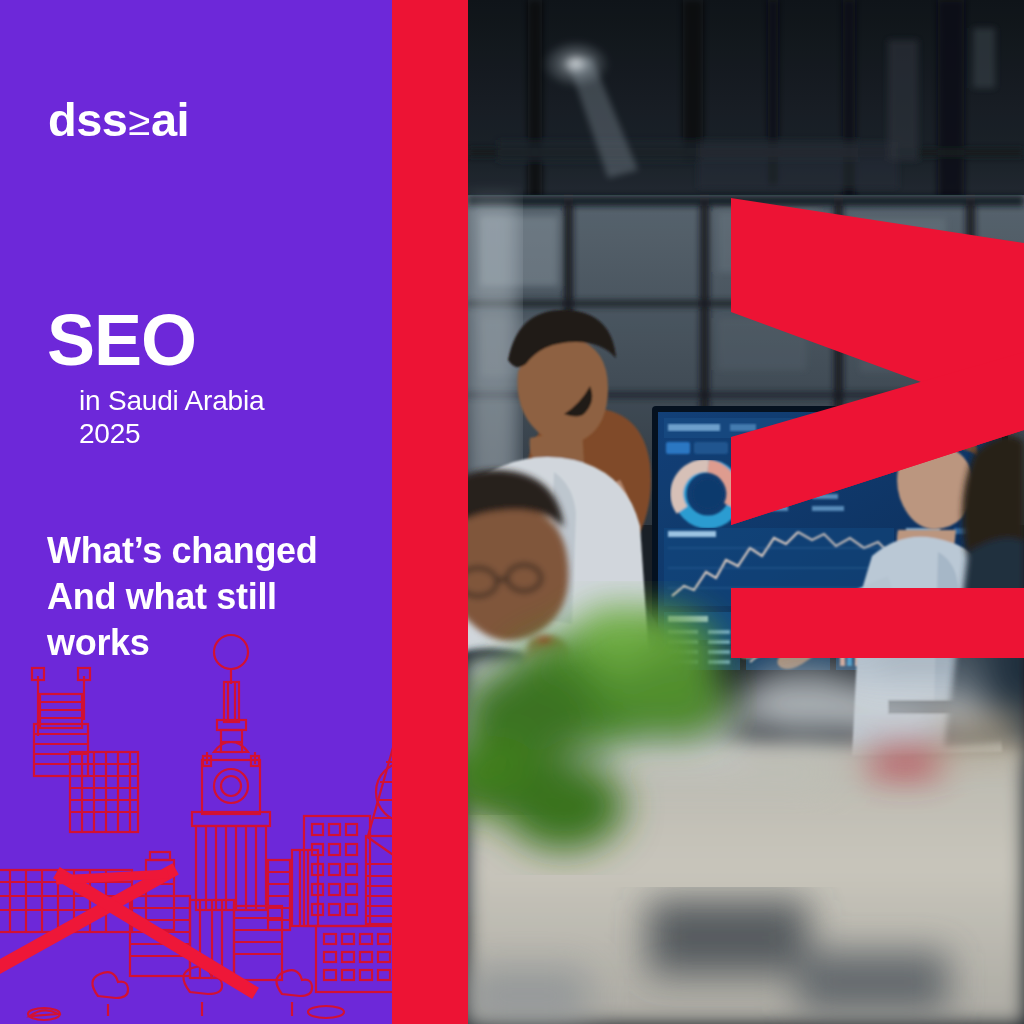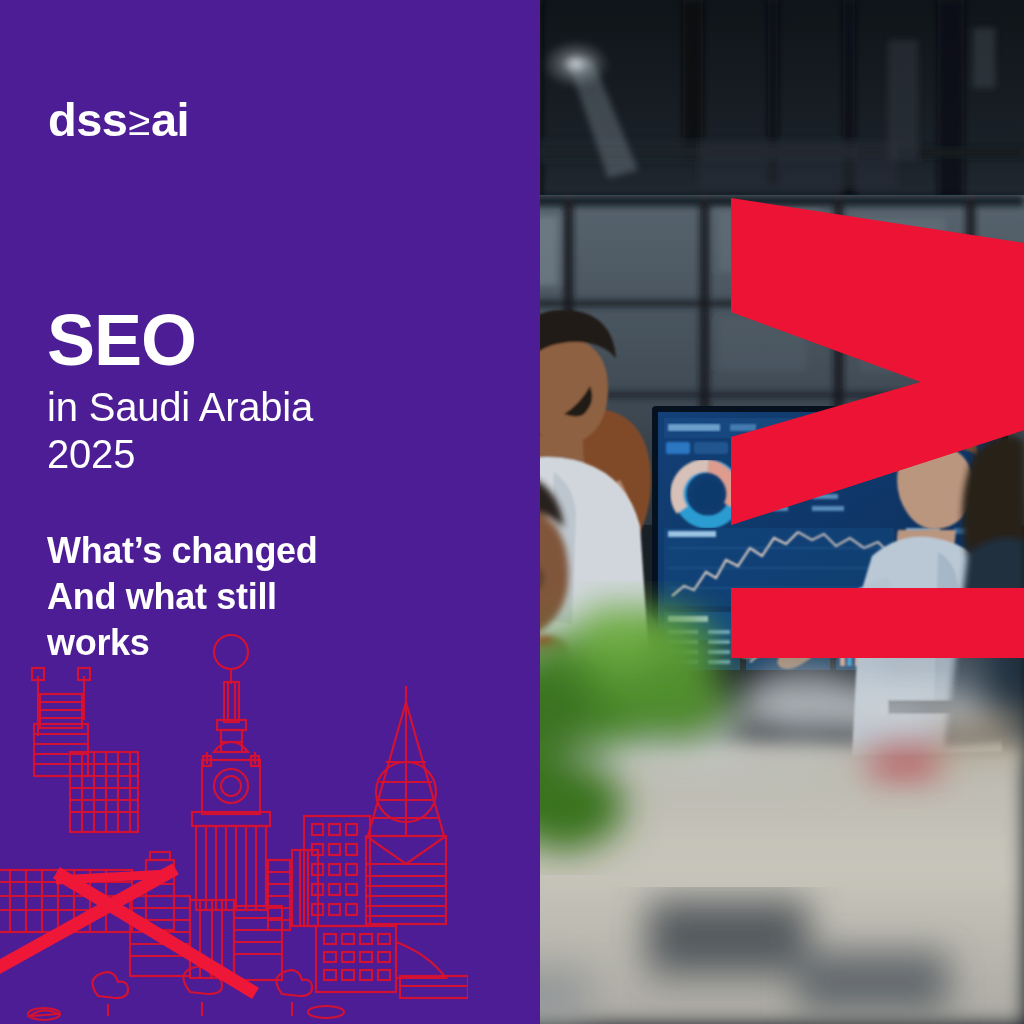--- a/index.html
+++ b/index.html
@@ -13,22 +13,22 @@
   .poster {
     position:relative;
     width:1024px; height:1024px;
     overflow:hidden;
     background:#ED1334;
   }
 
   
   .left-panel {
     position:absolute; left:0; top:0;
-    width:540px; height:1024px;
-    background:#4c1d95;
+    width:392px; height:1024px;
+    background:#6d28d9;
     overflow:hidden;
     z-index:3;
   }
   .skyline-layer {
     position:absolute;
     left:0; bottom:0;
     width:468px; height:400px;
     pointer-events:none;
   }
   .skyline-layer svg { display:block; width:100%; height:100%; }
@@ -61,25 +61,26 @@
   }
   .headline-seo {
     font-size:72px;
     font-weight:700;
     color:#ffffff;
     line-height:0.98;
     letter-spacing:-1px;
   }
   .headline-sub {
     margin-top:8px;
-    font-size:40px;
+    font-size:28px;
     font-weight:400;
     color:#ffffff;
     line-height:1.18;
     letter-spacing:-0.2px;
+    margin-left:32px;
   }
 
   .subhead-block {
     position:absolute;
     left:47px; top:528px;
     width:395px;
     z-index:5;
     font-size:36px;
     font-weight:700;
     color:#ffffff;

